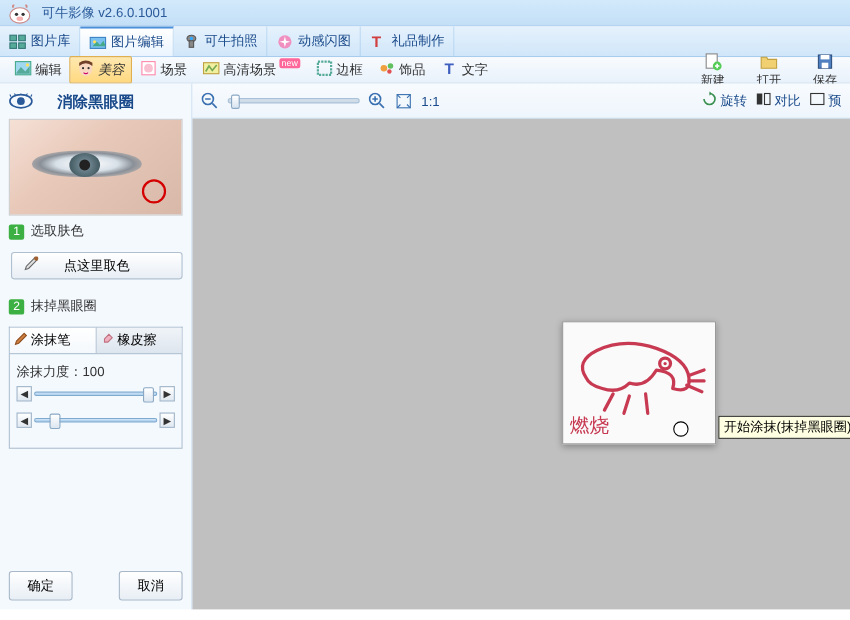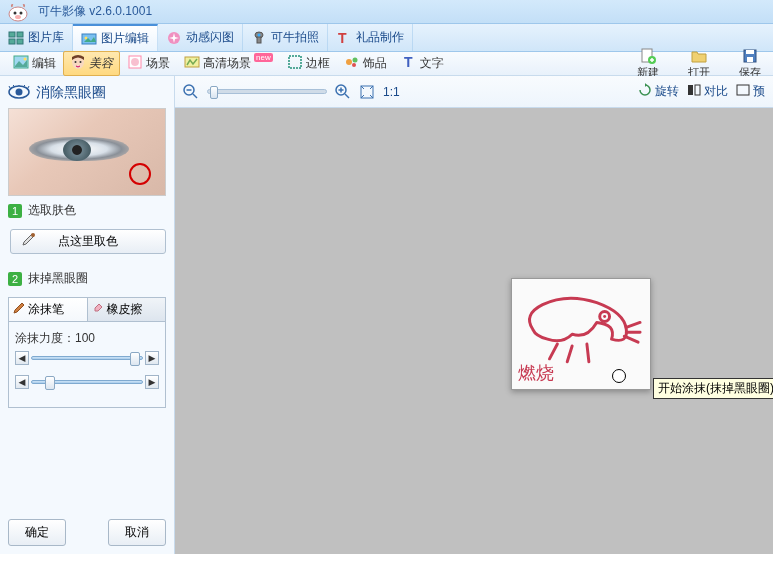--- a/index.html
+++ b/index.html
@@ -18,21 +18,21 @@
 .tool-item { display: flex; align-items: center; gap: 3px; padding: 2px 6px; cursor: pointer; border: 1px solid transparent; border-radius: 2px; }
 .tool-item.active { background: linear-gradient(#ffe8b0,#ffd980); border: 1px solid #e0b050; font-style: italic; }
 .new-badge { background: #ff6699; color: #fff; font-size: 8px; padding: 0 2px; border-radius: 2px; position: relative; top: -6px; }
 .toolbar-right { margin-left: auto; display: flex; gap: 17px; }
 .toolbar-btn { display: flex; flex-direction: column; align-items: center; padding: 0 6px; cursor: pointer; font-size: 11px; color: #333; }
 .toolbar-btn .ico { width: 18px; height: 18px; }
 
 .workspace { display: flex; height: calc(564px - 24px - 28px - 34px); }
 
 .sidebar { width: 175px; border-right: 1px solid #c8dbed; background: #f4f9fe; padding: 8px; display: flex; flex-direction: column; }
-.panel-title { display: flex; align-items: center; gap: 6px; color: #1a4a8a; font-weight: normal; font-size: 14px; margin-bottom: 6px; }
+.panel-title { display: flex; align-items: center; gap: 22px; color: #1a4a8a; font-weight: bold; font-size: 14px; margin-bottom: 6px; }
 .eye-thumb { width: 158px; height: 88px; background: linear-gradient(140deg,#f5e0d6 0%,#e8c8b8 40%,#d8b8a8 100%); border: 1px solid #ccc; position: relative; overflow: hidden; }
 .eye-thumb .eyelid { position: absolute; top: 28px; left: 20px; width: 100px; height: 24px; background: radial-gradient(ellipse at center,#fff 0%,#d8e0e8 40%,#8a9098 60%,#f0d8c8 100%); border-radius: 50% / 60%; }
 .eye-thumb .iris { position: absolute; top: 30px; left: 54px; width: 28px; height: 22px; background: radial-gradient(circle,#222 0%,#222 25%,#6a808a 30%,#4a6068 70%); border-radius: 50%; }
 .eye-thumb .red-circle { position: absolute; right: 14px; bottom: 10px; width: 22px; height: 22px; border: 2px solid #d40000; border-radius: 50%; }
 .hint-text { font-size: 12px; color: #333; line-height: 1.4; margin: 4px 0 10px; }
 
 .step-row { display: flex; align-items: center; gap: 6px; font-size: 12px; color: #333; margin: 6px 0; }
 .step-num { width: 14px; height: 14px; background: #3cb043; color: #fff; font-size: 11px; display: flex; align-items: center; justify-content: center; border-radius: 2px; }
 .pick-btn { margin: 4px 0 10px 2px; display: inline-flex; align-items: center; gap: 23px; padding: 3px 10px; font-size: 12px; background: linear-gradient(#fff,#e8eef5); border: 1px solid #b0c0d0; border-radius: 3px; cursor: pointer; }
 
@@ -52,21 +52,21 @@
 .btn { padding: 4px 16px; font-size: 12px; background: linear-gradient(#fff,#e8eef5); border: 1px solid #a8b8c8; border-radius: 3px; cursor: pointer; }
 
 .canvas-area { flex: 1; display: flex; flex-direction: column; }
 .canvas-tools { height: 32px; background: linear-gradient(#f8fbfe,#eef5fc); border-bottom: 1px solid #c8dbed; display: flex; align-items: center; padding: 0 8px; font-size: 12px; color: #1a4a8a; gap: 8px; }
 .zoom-slider { width: 120px; height: 5px; background: #d0dce8; border: 1px solid #a8c0d8; border-radius: 3px; position: relative; }
 .zoom-thumb { position: absolute; left: 2px; top: -4px; width: 8px; height: 13px; background: linear-gradient(#fff,#d8e4f0); border: 1px solid #8aa8c4; border-radius: 2px; }
 .canvas-tools .spacer { flex: 1; }
 .ct-item { display: flex; align-items: center; gap: 3px; cursor: pointer; }
 
 .canvas { flex: 1; background: #c0c0c0; position: relative; }
-.image-box { position: absolute; left: 336px; top: 170px; width: 140px; height: 112px; background: #fafafa; border: 1px solid #999; box-shadow: 0 2px 6px rgba(0,0,0,.3); }
+.image-box { position: absolute; left: 336px; top: 184px; width: 140px; height: 112px; background: #fafafa; border: 1px solid #999; box-shadow: 0 2px 6px rgba(0,0,0,.3); }
 .bird { position: absolute; inset: 6px; }
 .bird path { stroke: #c73a52; stroke-width: 3; fill: none; stroke-linecap: round; stroke-linejoin: round; }
 .burn-text { position: absolute; left: 6px; bottom: 4px; font-size: 18px; color: #c73a52; font-family: "KaiTi", cursive; }
 .cursor-circle { position: absolute; right: 24px; bottom: 6px; width: 14px; height: 14px; border: 1px solid #000; border-radius: 50%; background: #fff; }
 .tooltip { position: absolute; left: 478px; top: 270px; background: #ffffe1; border: 1px solid #333; padding: 1px 4px; font-size: 12px; white-space: nowrap; }
 
 .icon-svg { width: 16px; height: 16px; }
 </style>
 </head>
 <body>
@@ -102,35 +102,35 @@
           <rect x="1" y="3" width="14" height="10" fill="#7ac0f0" stroke="#3a80c0"></rect>
           <circle cx="5" cy="7" r="1.5" fill="#ffe060"></circle>
           <path d="M3 11 L7 7 L10 10 L13 6 L15 11 Z" fill="#4a8"></path>
         </svg>
       </span>
     <span>图片编辑</span>
   </div>
   <div class="main-tab">
     <span class="tab-icon">
         <svg class="icon-svg" viewBox="0 0 16 16">
-          <circle cx="8" cy="8" r="6" fill="#f090c0"></circle>
-          <path d="M8 3 L9 7 L13 8 L9 9 L8 13 L7 9 L3 8 L7 7 Z" fill="#fff"></path>
-        </svg>
-      </span>
-    <span>动感闪图</span>
-  </div>
-  <div class="main-tab">
-    <span class="tab-icon">
-        <svg class="icon-svg" viewBox="0 0 16 16">
           <ellipse cx="8" cy="5" rx="4" ry="3" fill="#888" stroke="#555"></ellipse>
           <rect x="6" y="7" width="4" height="6" fill="#888" stroke="#555"></rect>
           <circle cx="8" cy="5" r="1.5" fill="#3af"></circle>
         </svg>
       </span>
     <span>可牛拍照</span>
+  </div>
+  <div class="main-tab">
+    <span class="tab-icon">
+        <svg class="icon-svg" viewBox="0 0 16 16">
+          <circle cx="8" cy="8" r="6" fill="#f090c0"></circle>
+          <path d="M8 3 L9 7 L13 8 L9 9 L8 13 L7 9 L3 8 L7 7 Z" fill="#fff"></path>
+        </svg>
+      </span>
+    <span>动感闪图</span>
   </div>
   <div class="main-tab">
     <span class="tab-icon">
         <svg class="icon-svg" viewBox="0 0 16 16">
           <text x="2" y="13" font-size="14" font-weight="bold" fill="#d04040">T</text>
         </svg>
       </span>
     <span>礼品制作</span>
   </div>
 </div>

